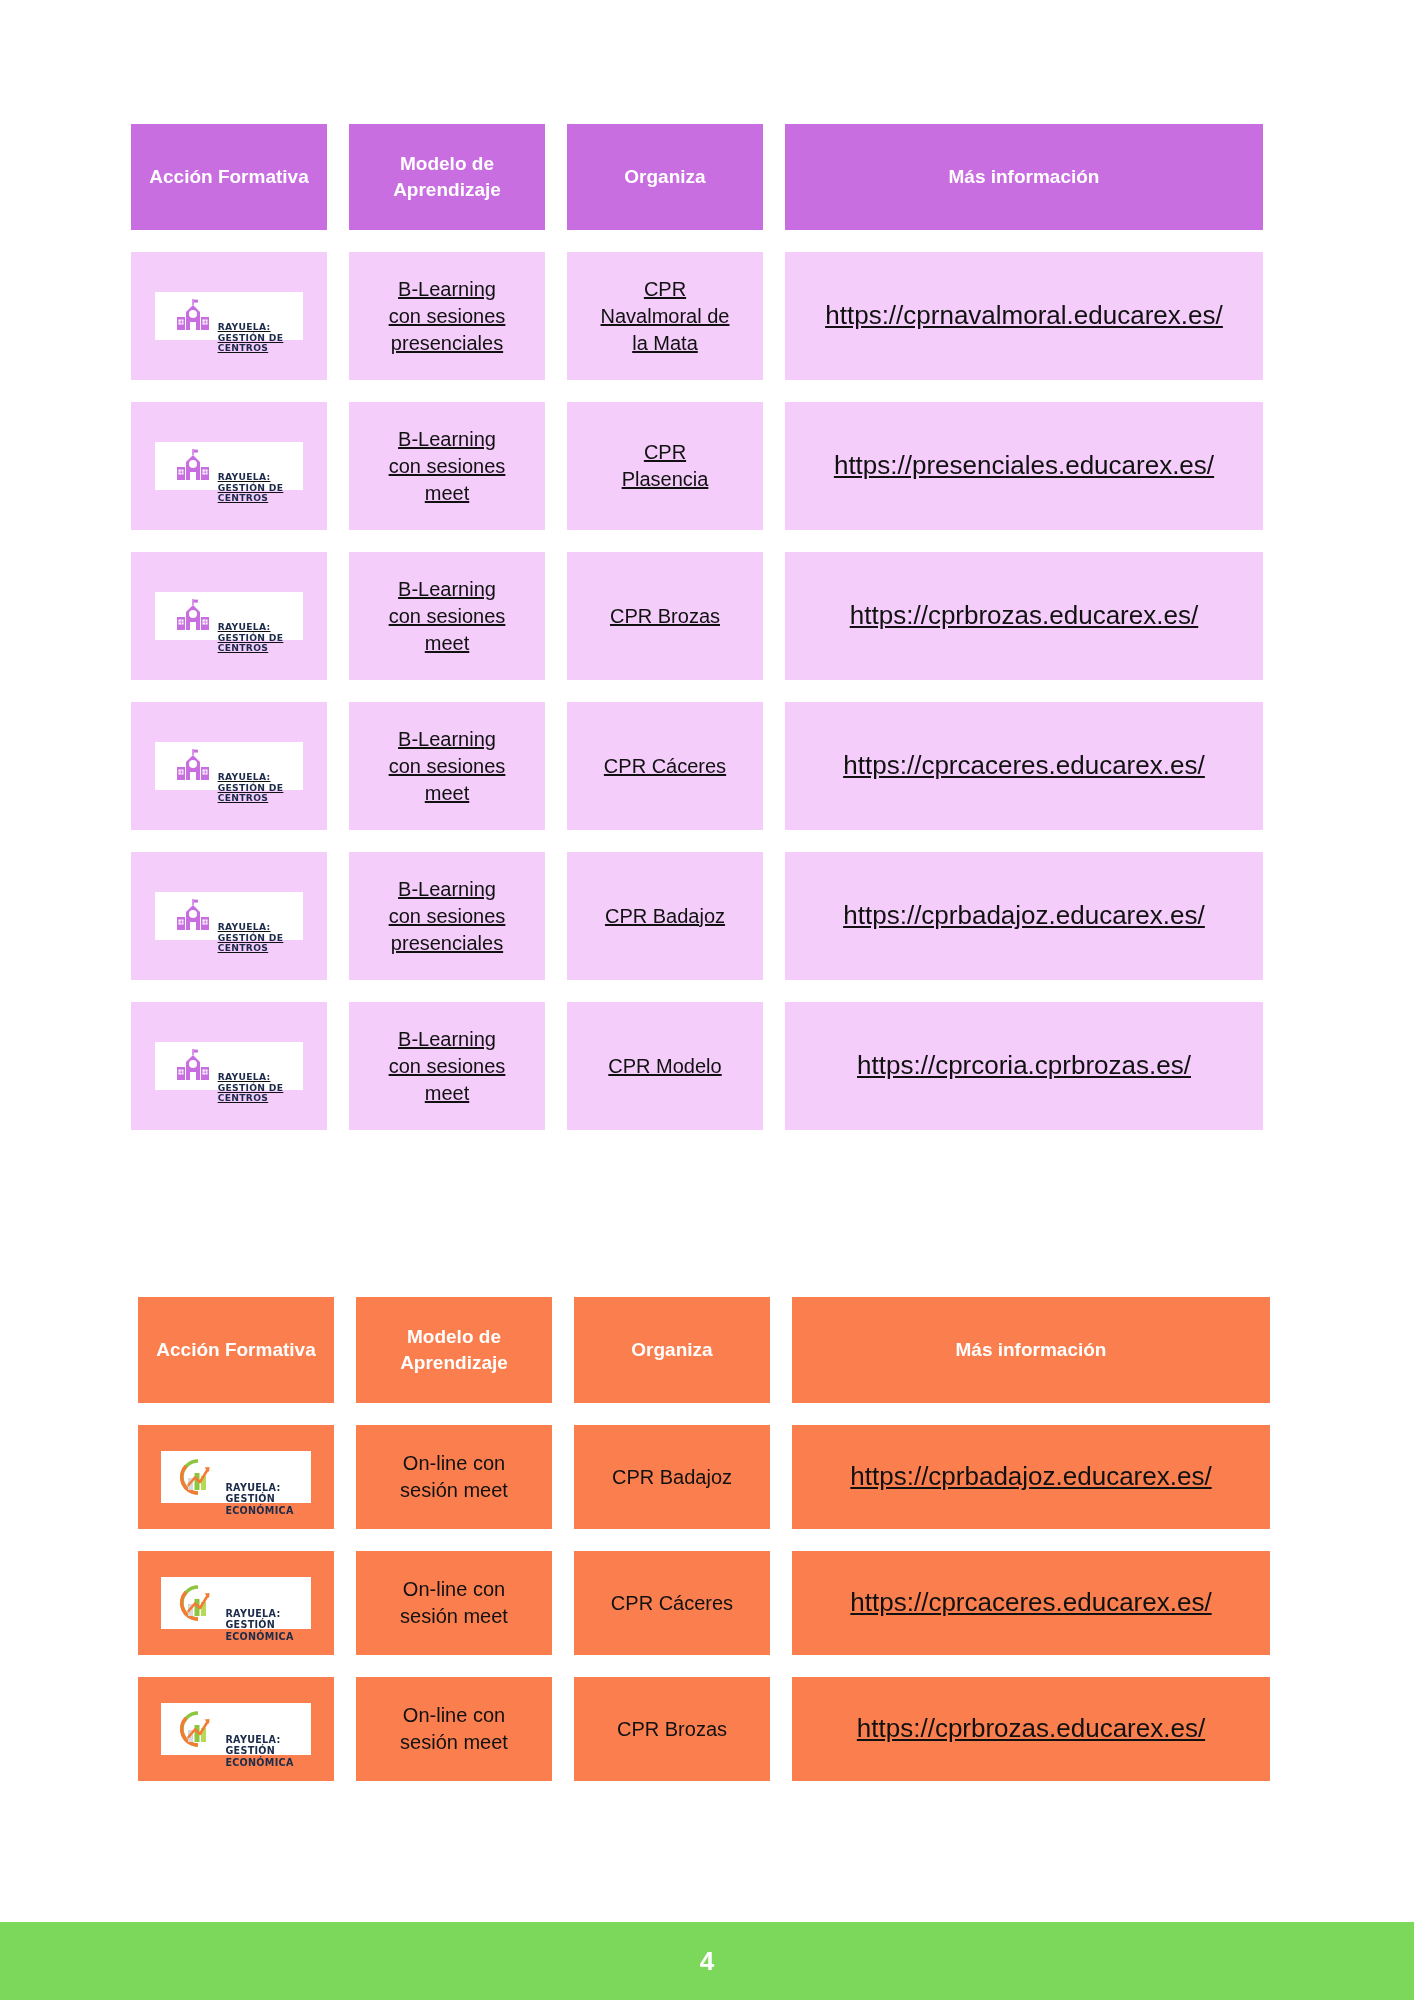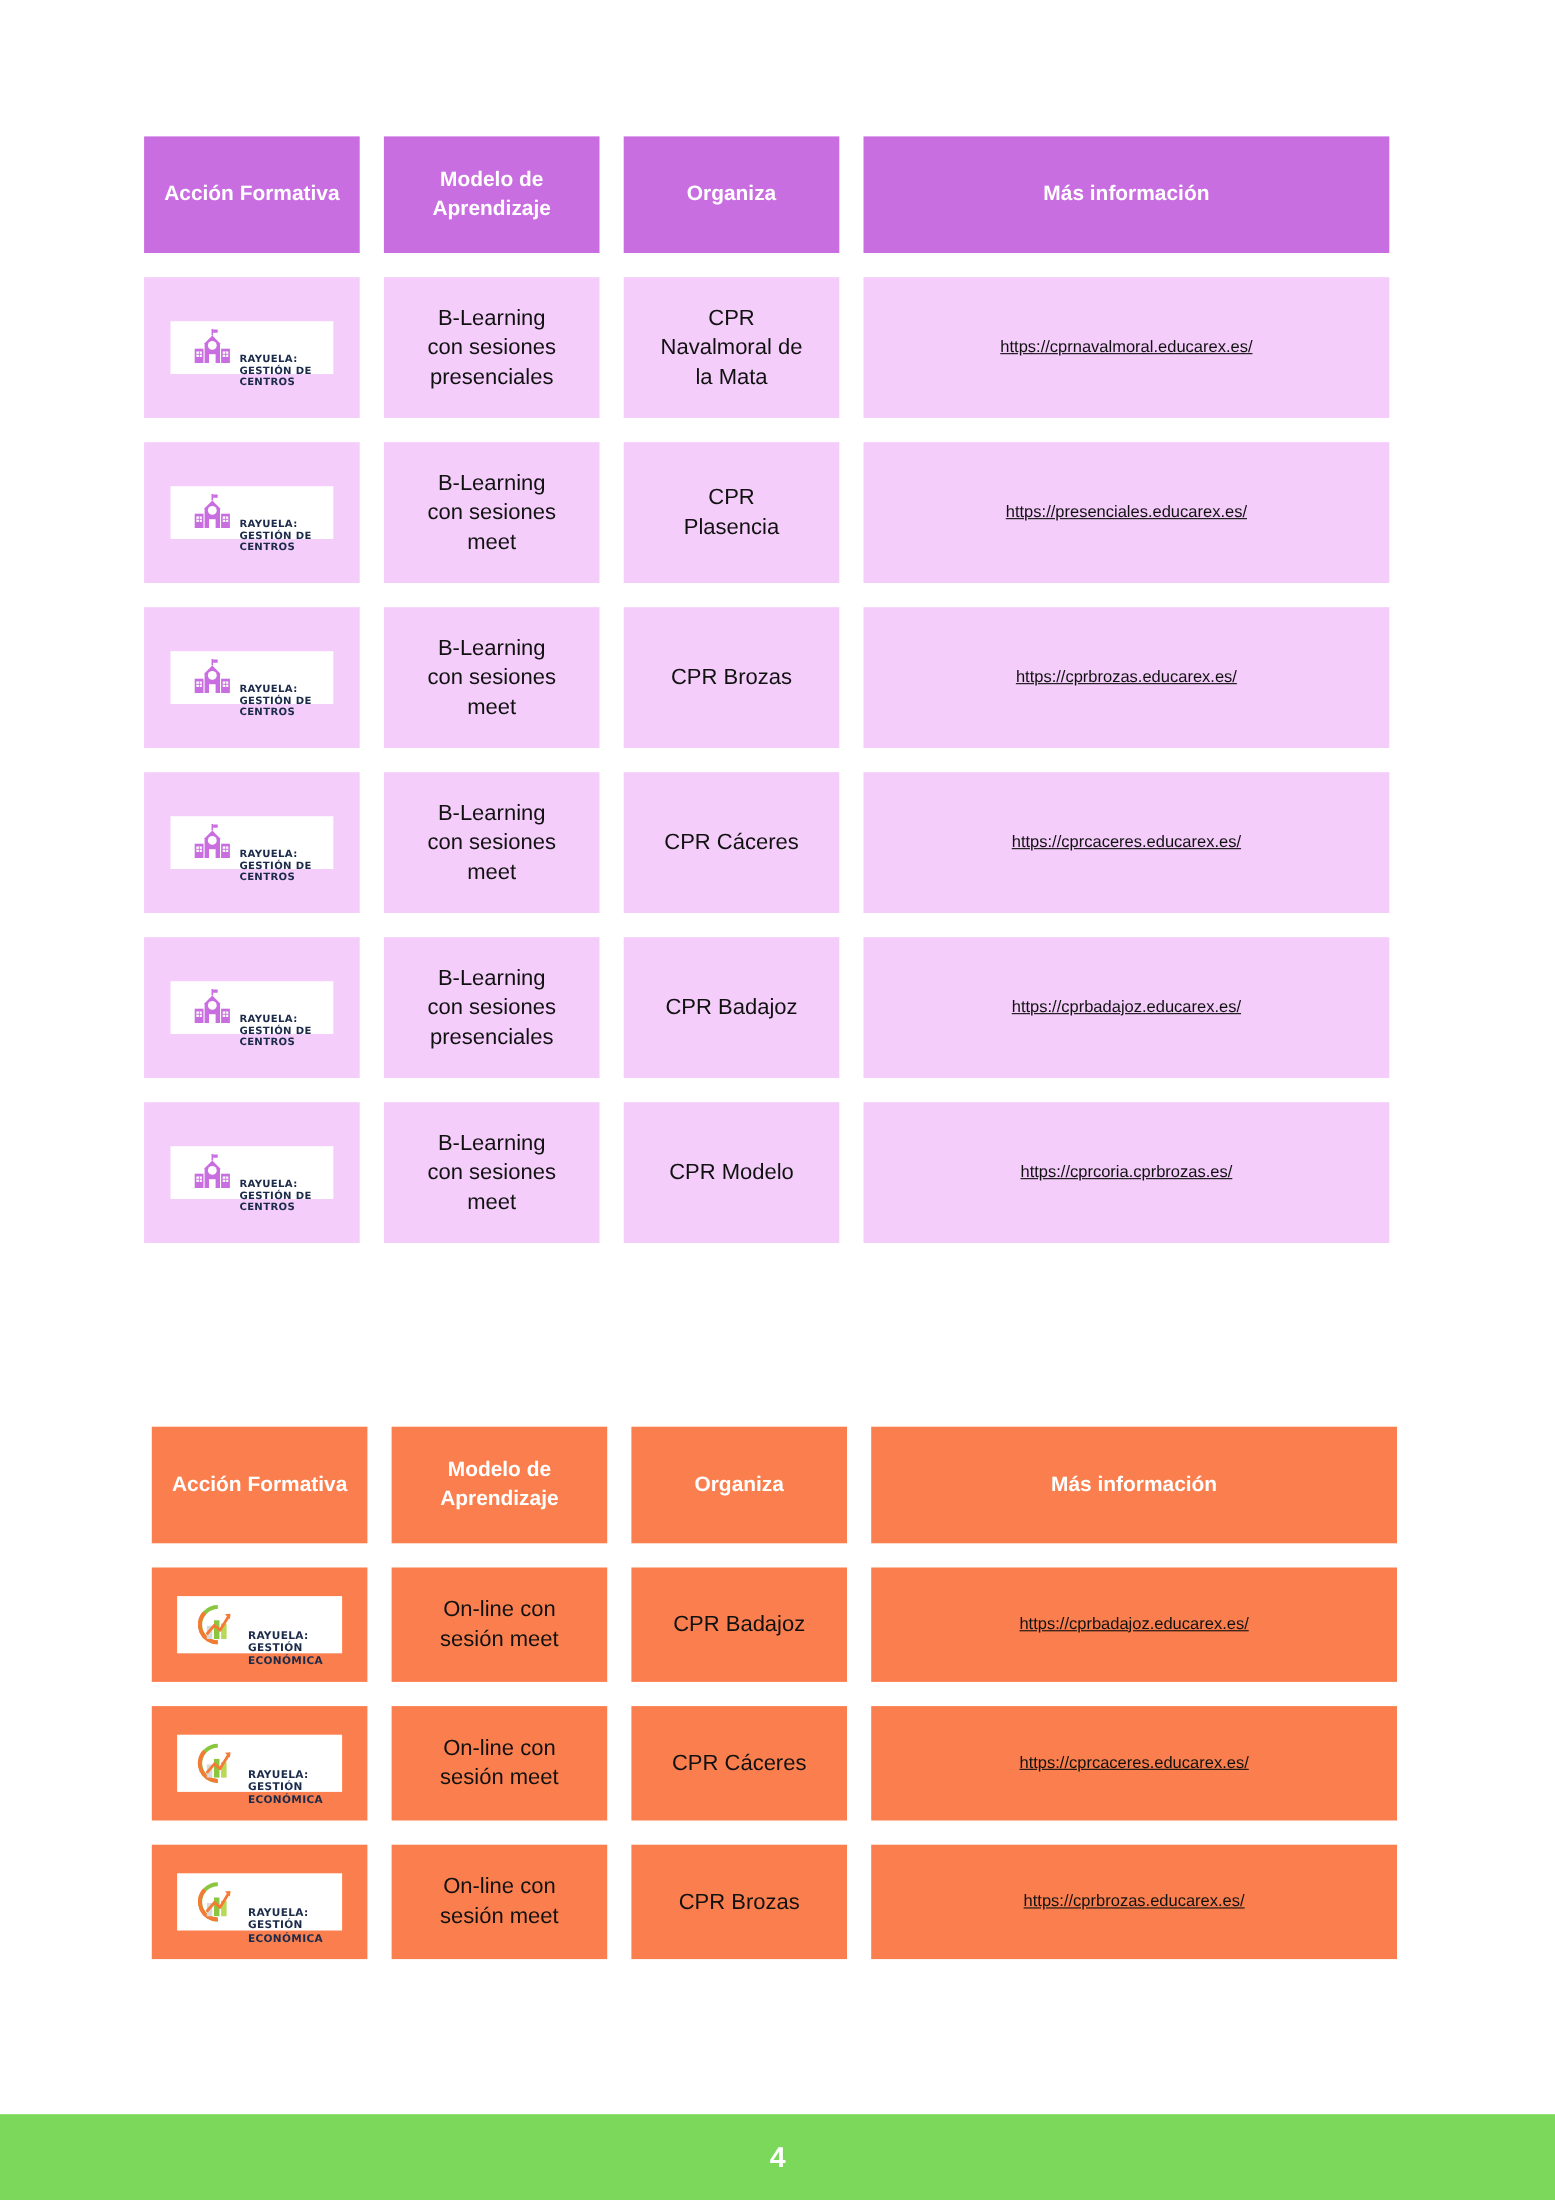--- a/index.html
+++ b/index.html
@@ -54,30 +54,30 @@
   }
   .t-purple .hdr { background: #c96ee0; }
   .t-orange .hdr { background: #fb7f4e; }
 
   
   .body-cell {
     font-size: 20px;
     line-height: 1.35;
     color: #111111;
   }
-  .t-purple .body-cell { background: #f4cdfa; }
+  .t-purple .body-cell { background: #f4cdfa; text-decoration: underline; }
   .t-orange .body-cell { background: #fb7f4e; }
 
   .t-purple .row-h { min-height: 128px; }
   .t-orange .row-h { min-height: 104px; }
 
   .cell-link {
     color: #111111;
     text-decoration: underline;
-    font-size: 15px;
+    font-size: 26px;
     word-break: break-all;
     cursor: pointer;
   }
 
   
   .logo-wrap {
     background: #ffffff;
     display: flex;
     align-items: center;
     justify-content: center;

